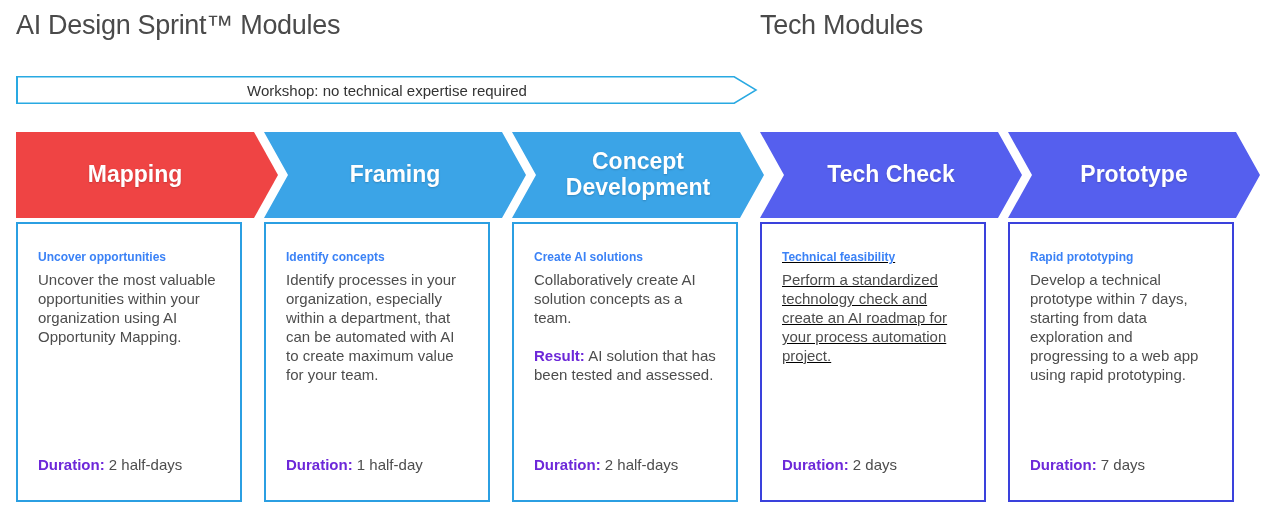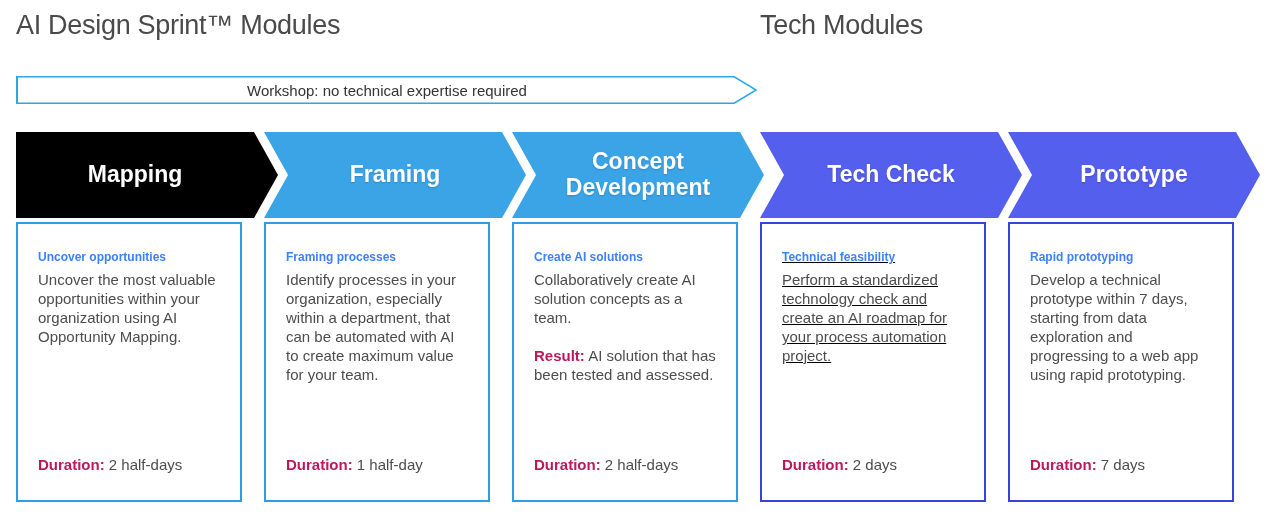--- a/index.html
+++ b/index.html
@@ -103,21 +103,21 @@
     font-weight: bold;
     color: #3b82f6;
   }
   .card p {
     margin: 0;
     font-size: 15px;
     line-height: 19px;
     color: #4d4d4d;
   }
   .card p.result-line { margin-top: 19px; }
-  .card p strong { color: #be185d; }
+  .card p strong { color: #6d28d9; }
   .duration {
     position: absolute;
     bottom: 26px;
     left: 20px;
     right: 20px;
     font-size: 15px;
     line-height: 19px;
     color: #4d4d4d;
   }
   .duration strong { color: #333333; }
@@ -131,21 +131,21 @@
   <h1 class="title title-right">Tech Modules</h1>
 
   <div class="banner banner-workshop">
     <svg viewBox="0 0 742 40" preserveAspectRatio="none">
       <polygon points="1,1 718,1 740,20 718,39 1,39" fill="#ffffff" stroke-width="2" stroke="#29a9e2"></polygon>
     </svg>
     <span class="banner-label">Workshop: no technical expertise required</span>
   </div>
 
 
-  <div class="arrow arrow-0" style="background: #000000;">
+  <div class="arrow arrow-0" style="background: #ef4444;">
     <span class="arrow-label">Mapping</span>
   </div>
   <div class="arrow arrow-1" style="background: rgb(59, 164, 231);">
     <span class="arrow-label">Framing</span>
   </div>
   <div class="arrow arrow-2" style="background: rgb(59, 164, 231);">
     <span class="arrow-label">Concept Development</span>
   </div>
   <div class="arrow arrow-3" style="background: rgb(85, 95, 238);">
     <span class="arrow-label">Tech Check</span>
@@ -157,21 +157,21 @@
   <div class="card card-0" style="border-color: rgb(43, 159, 226);">
     <h3>Uncover opportunities</h3>
     <p>Uncover the most valuable opportunities within your organization using AI Opportunity Mapping.</p>
     <p class="duration">
       <strong>Duration:</strong>
       <span>2 half-days</span>
     </p>
   </div>
 
   <div class="card card-1" style="border-color: rgb(43, 159, 226);">
-    <h3>Framing processes</h3>
+    <h3>Identify concepts</h3>
     <p>Identify processes in your organization, especially within a department, that can be automated with AI to create maximum value for your team.</p>
     <p class="duration">
       <strong>Duration:</strong>
       <span>1 half-day</span>
     </p>
   </div>
 
   <div class="card card-2" style="border-color: rgb(43, 159, 226);">
     <h3>Create AI solutions</h3>
     <p>Collaboratively create AI solution concepts as a team.</p>

